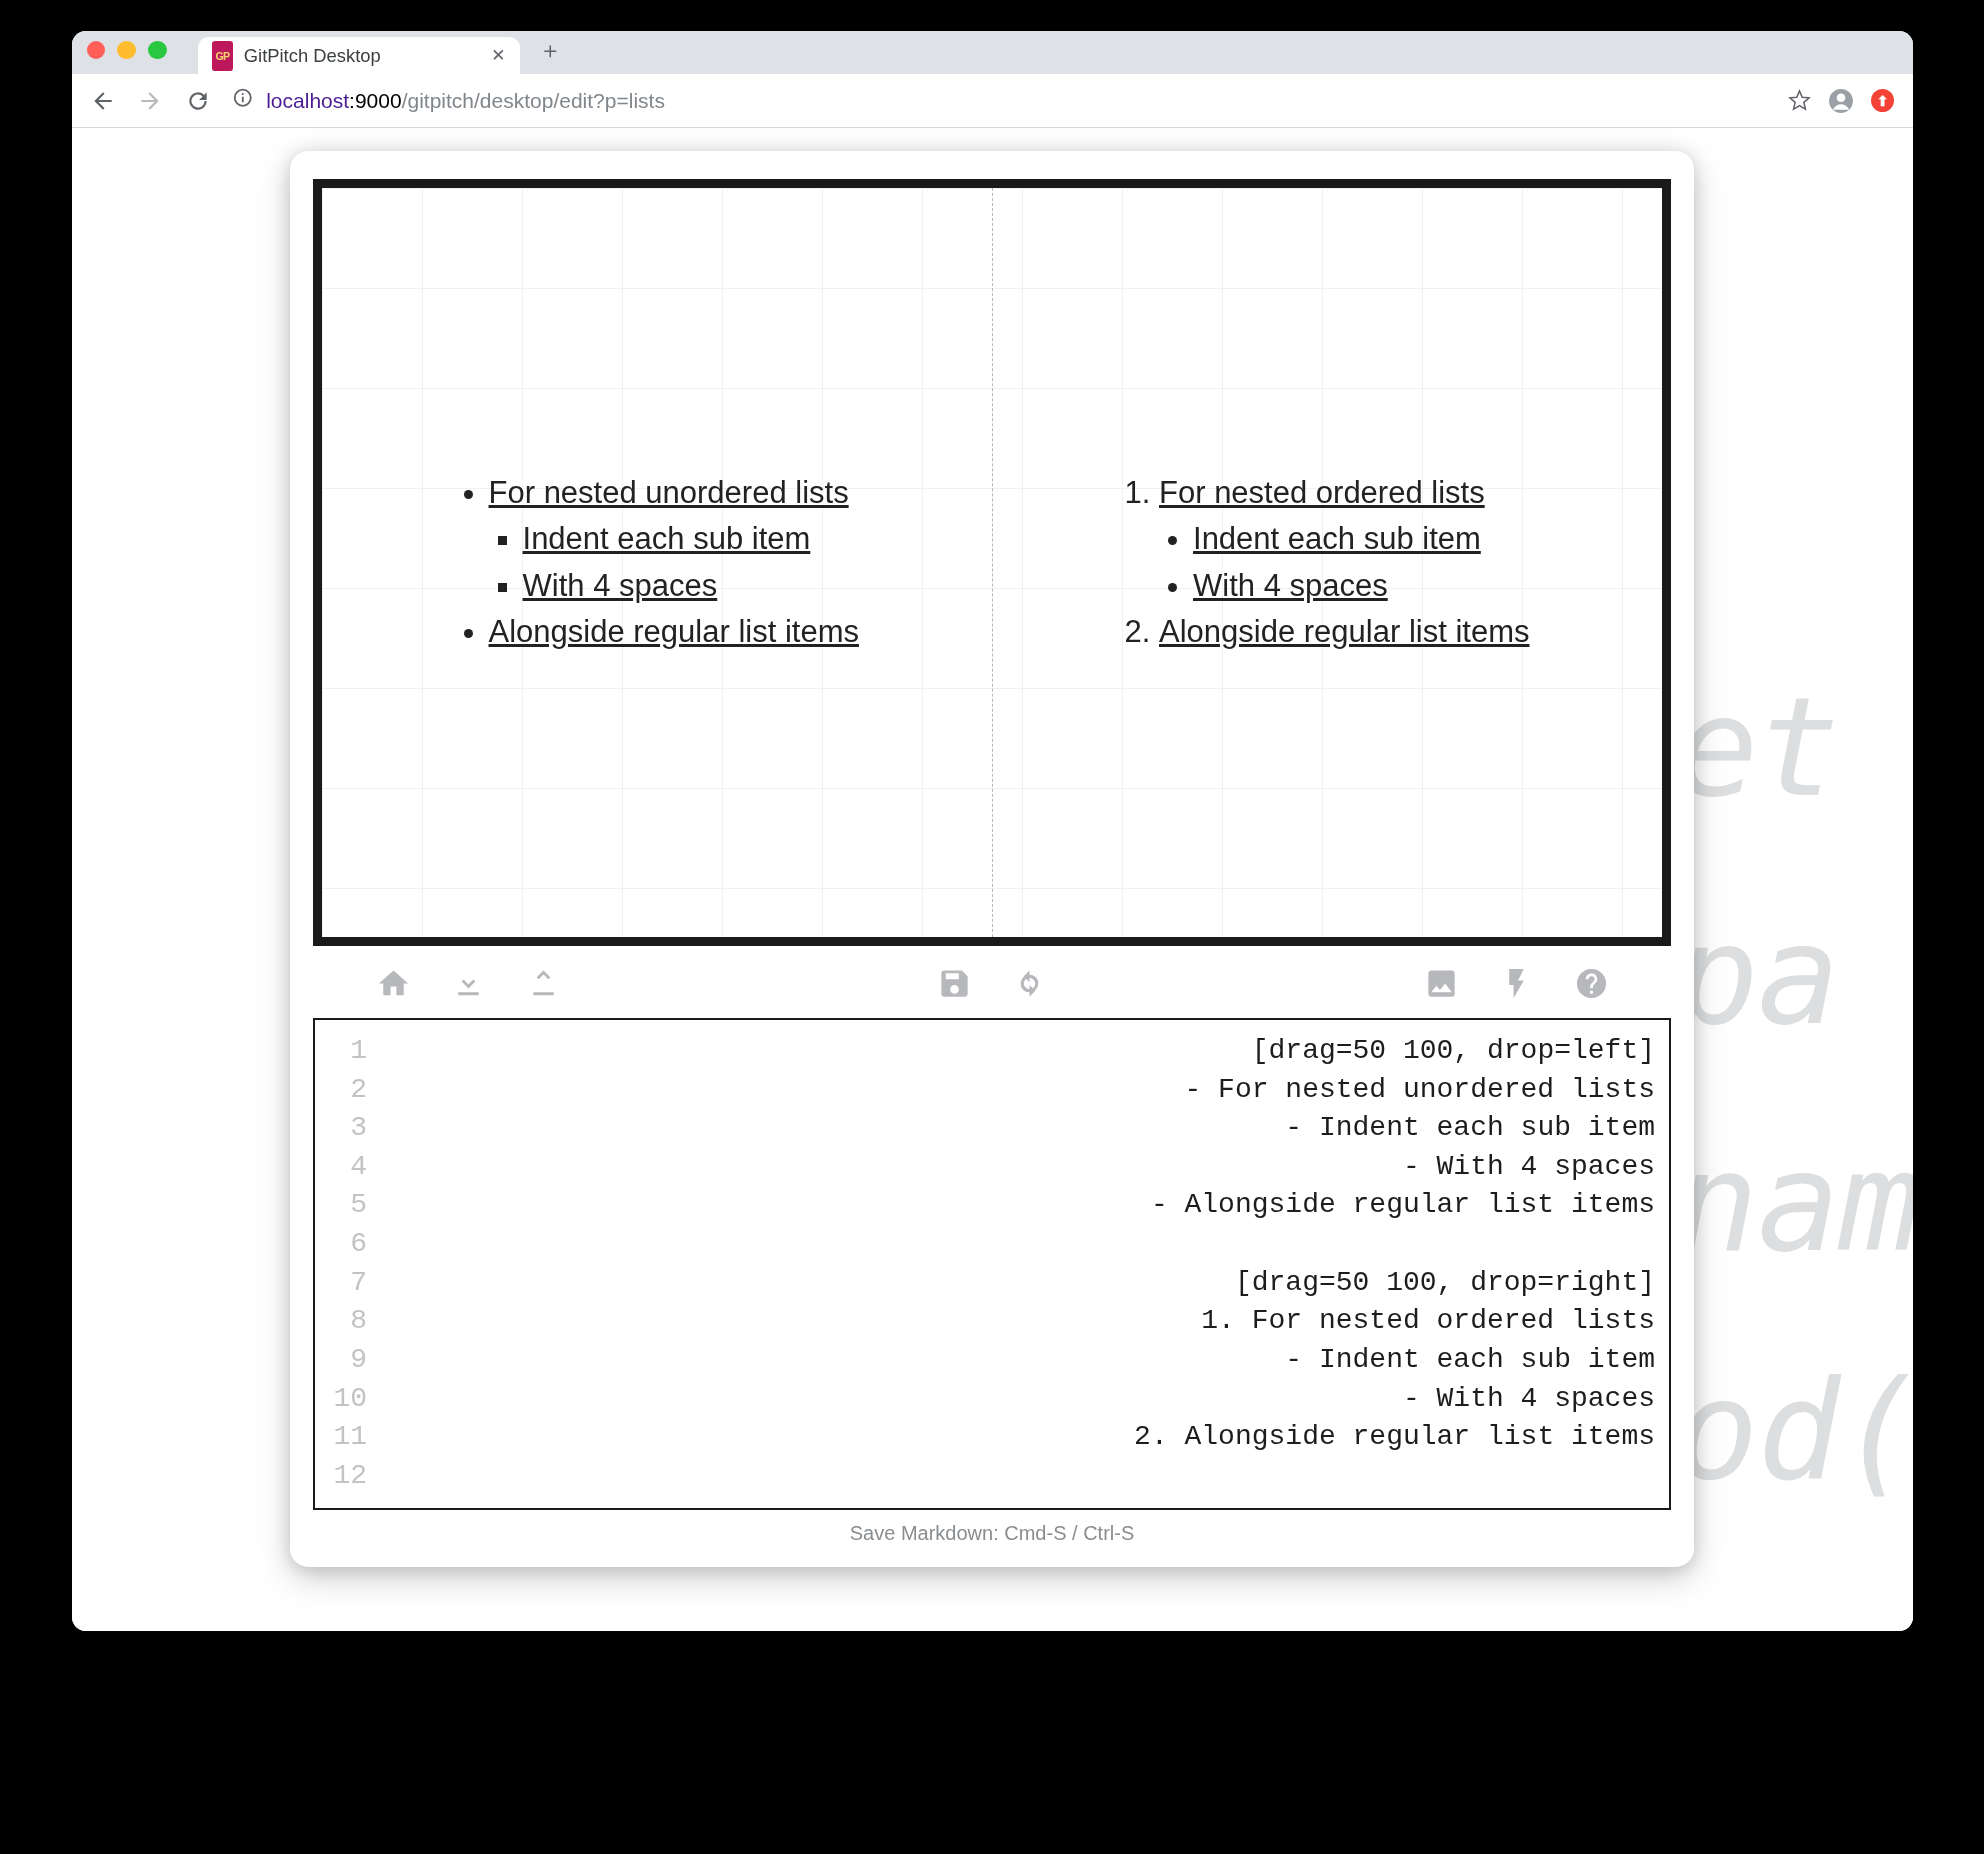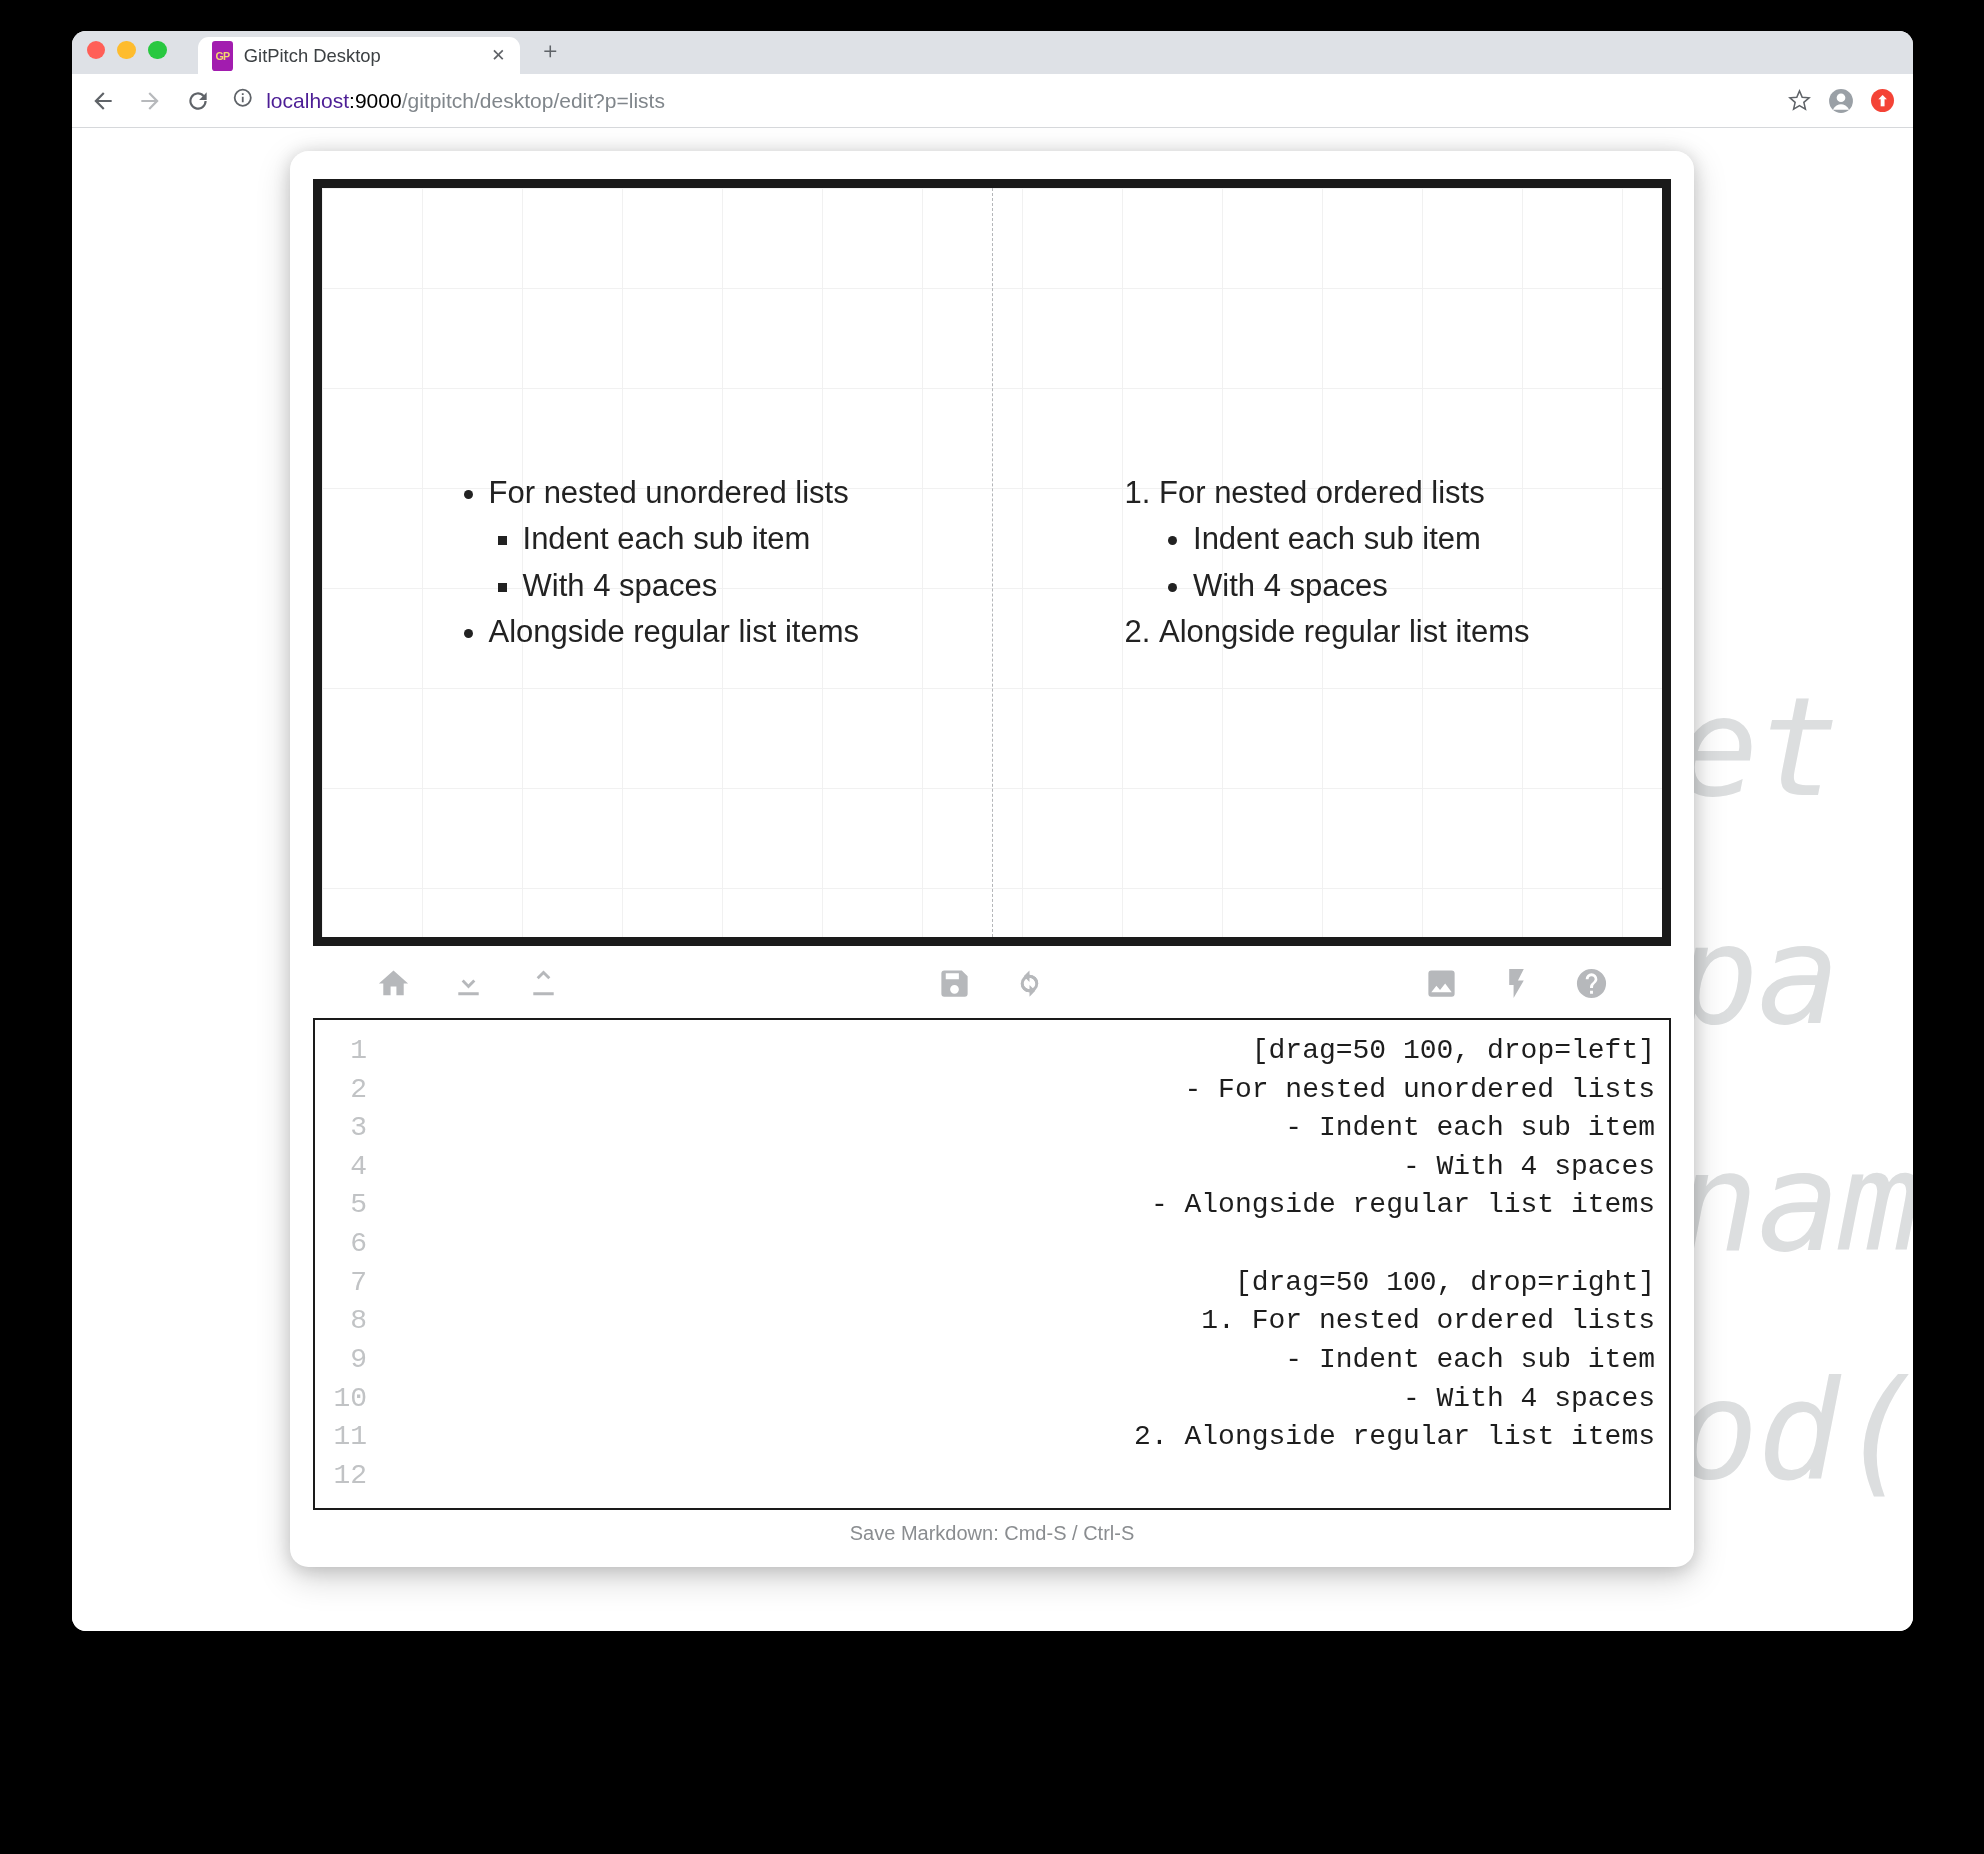--- a/index.html
+++ b/index.html
@@ -48,21 +48,21 @@
     min-width: 322px;
     display: flex;
     align-items: center;
     padding: 0 14px;
     gap: 10.7px;
     font-size: 18.4px;
     color: #3c4043;
   }
   .favicon {
     width: 21.5px; height: 30px;
-    background: #a21caf;
+    background: #be185d;
     color: #f5d76e;
     font-weight: 700;
     font-size: 10.7px;
     display: flex;
     align-items: center;
     justify-content: center;
     border-radius: 3.1px;
     letter-spacing: -0.8px;
   }
   .tab-title { flex: 1; white-space: nowrap; overflow: hidden; text-overflow: ellipsis; }
@@ -157,20 +157,21 @@
   }
   .slide-half {
     flex: 1;
     display: flex;
     align-items: center;
     justify-content: center;
     font-size: 29px;
     color: #222;
     padding: 31px 46px;
     position: relative;
+    text-decoration: underline;
   }
   .slide-half + .slide-half {
     border-left: 1.5px dashed #b4b6b9;
     justify-content: center;
   }
   .slide-half ul, .slide-half ol {
     font-size: 31px;
     line-height: 1.5;
   }
   .slide-half ul { list-style: disc; padding-left: 34px; }

